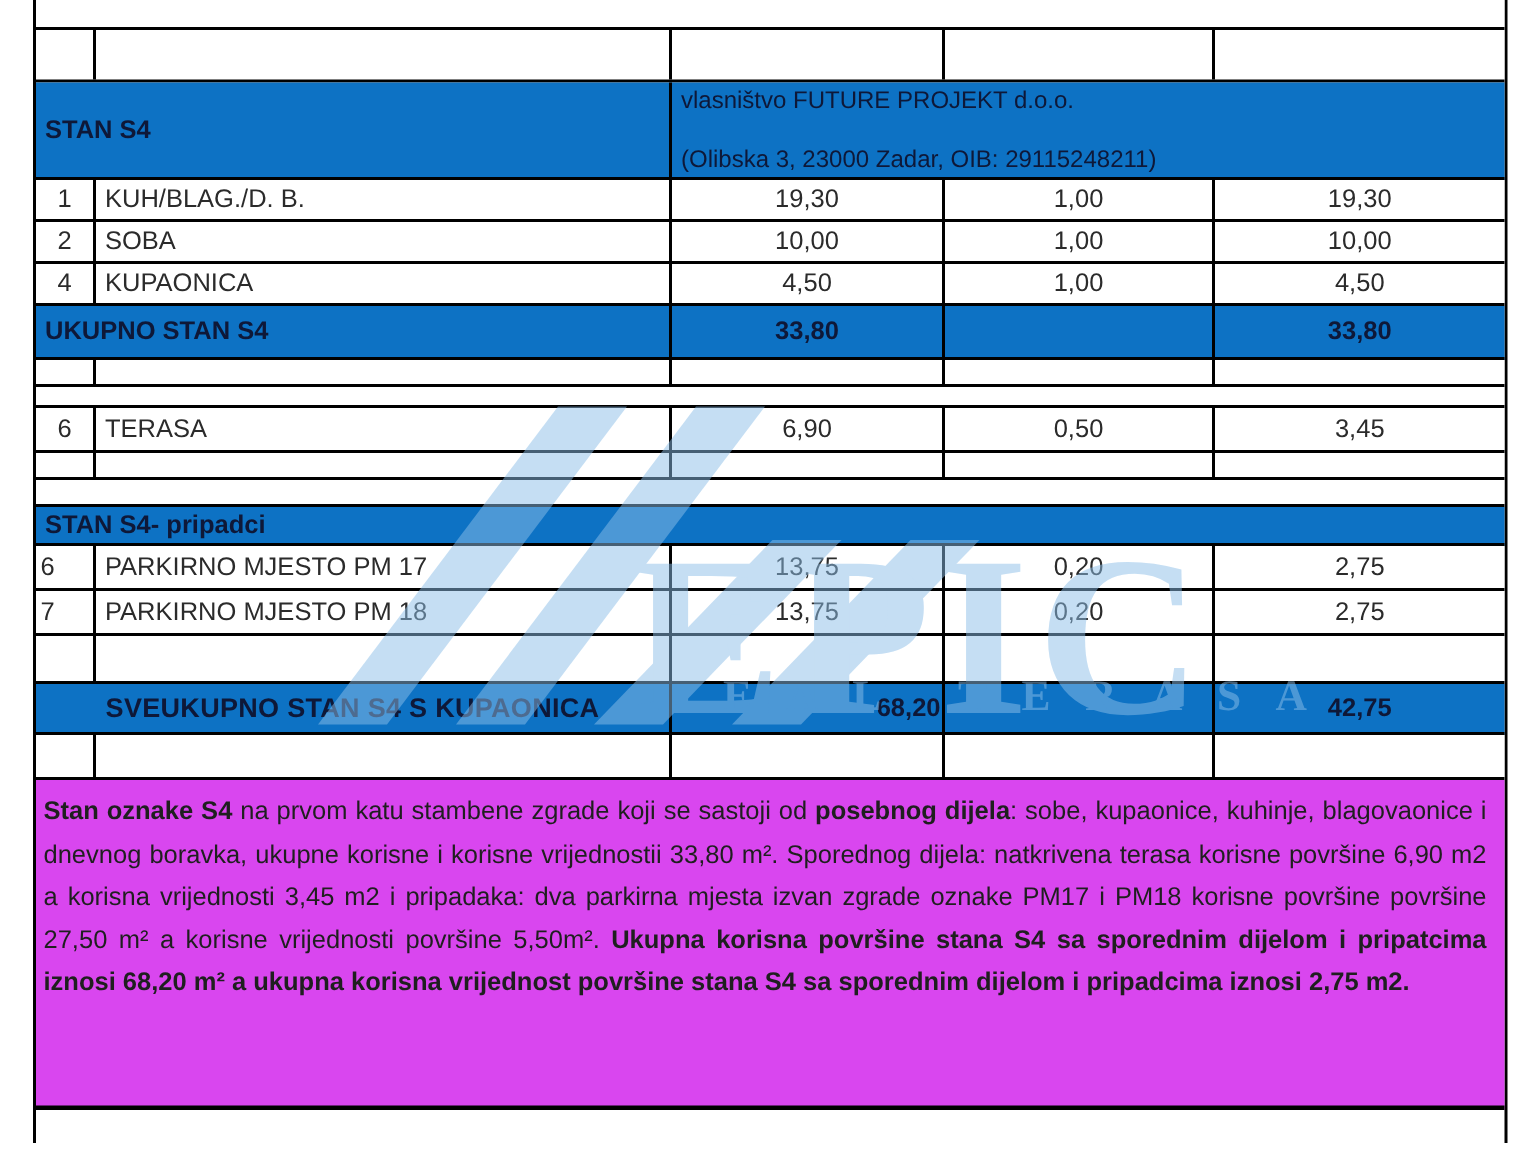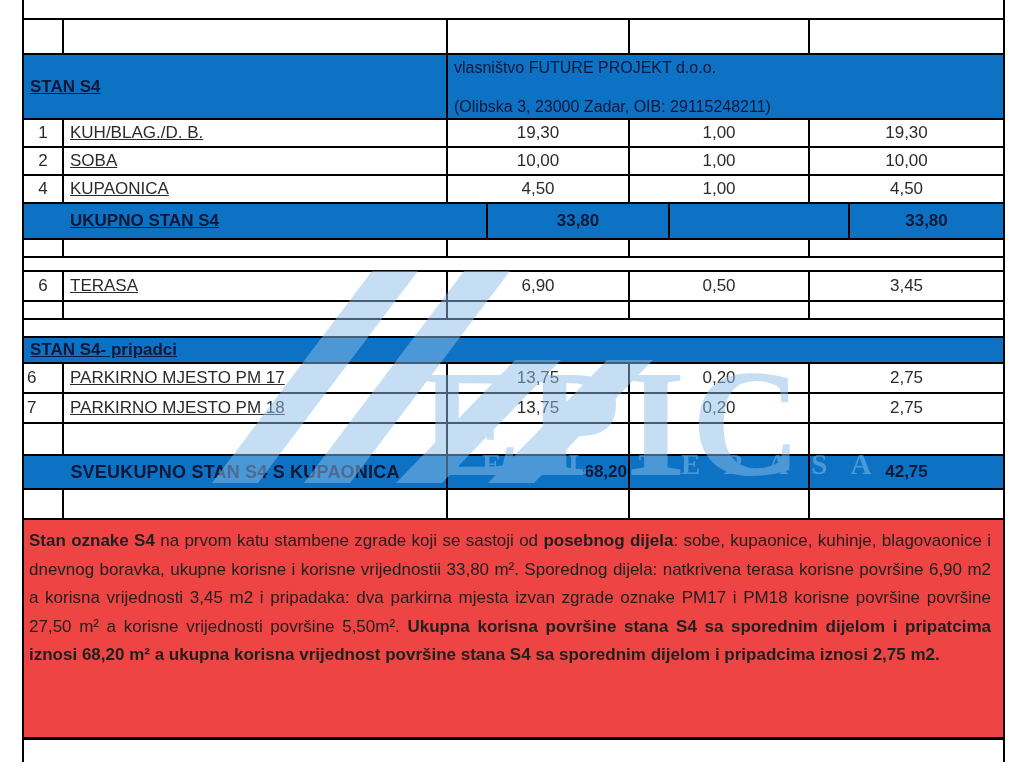--- a/index.html
+++ b/index.html
@@ -34,42 +34,42 @@
   .cell{
     box-sizing:border-box;
     border-right:2px solid var(--line);
     display:flex;align-items:center;
     font-size:17px;
     overflow:hidden;white-space:nowrap;
   }
   .cell:last-child{border-right:none;}
   .center{justify-content:center;}
   .right{justify-content:flex-end;padding-right:1px;}
-  .padl{padding-left:6px;text-decoration:underline;}
+  .padl{padding-left:6px;}
   .padl3{padding-left:3px;}
   .w-num{width:40px;}
   .w-name{width:384px;}
   .w-c1{width:182px;}
   .w-c2{width:180px;}
   .w-last{flex:1;}
   .w-label{width:424px;}
   .blue{background:var(--blue);color:var(--navy);font-weight:bold;}
   .h20{height:20px;}.h35{height:35px;}.h65{height:65px;}.h28{height:28px;}
-  .h36{height:36px;padding-left:40px;}.h18{height:18px;}.h12{height:12px;}.h26{height:26px;}
+  .h36{height:36px;}.h18{height:18px;}.h12{height:12px;}.h26{height:26px;}
   .h30{height:30px;}.h16{height:16px;}.h32{height:32px;}.h34{height:34px;}
   .gap{border-bottom:2px solid var(--line);background:#fff;}
   .owner-cell{display:flex;flex-direction:column;justify-content:center;align-items:flex-start;
     font-weight:normal;font-size:16px;line-height:23px;padding-left:6px;gap:16px;}
   .title-cell{font-size:17px;}
   .sveu-label{font-size:18px;letter-spacing:.2px;}
   .sveu-val{font-size:17px;}
   .textbox{
     box-sizing:border-box;height:220px;
     border-bottom:3px solid var(--line);
-    background:#ef4444;
+    background:#d946ef;
     padding:7px 12px 0 5px;
   }
   .textbox p{
     margin:0;
     font-size:17px;
     line-height:28.6px;
     text-align:justify;
     color:#1f1f1f;
   }
   .b{font-weight:bold;}

